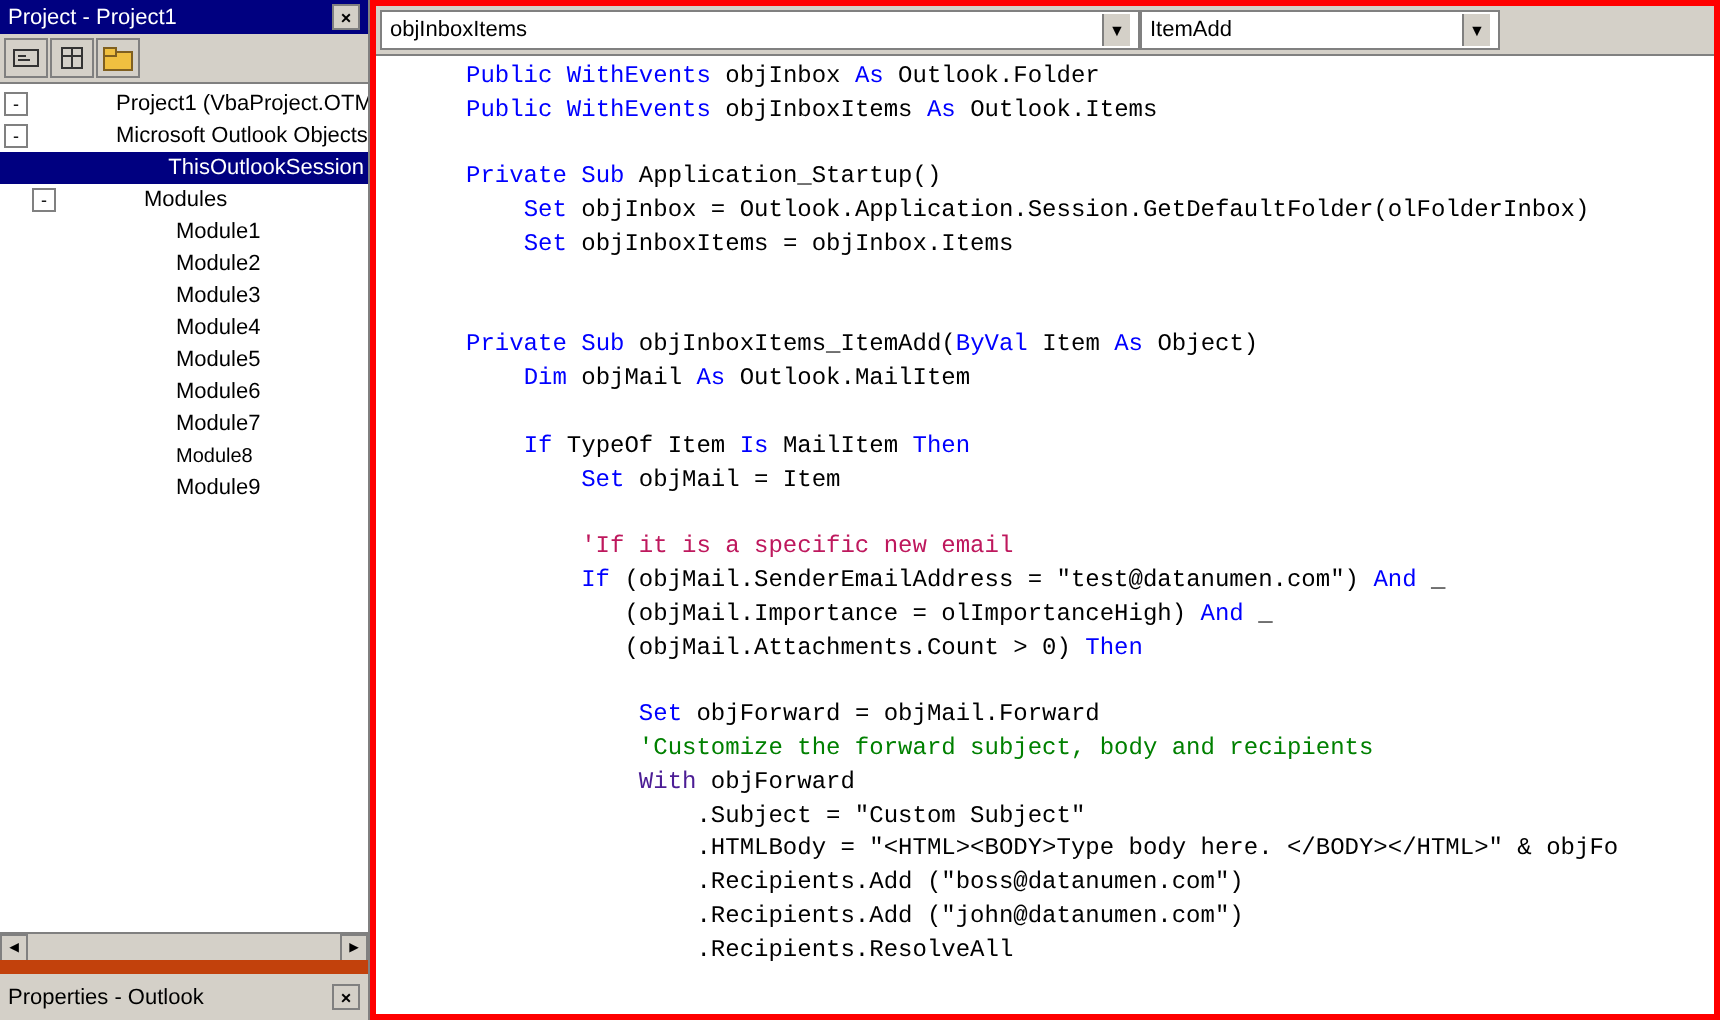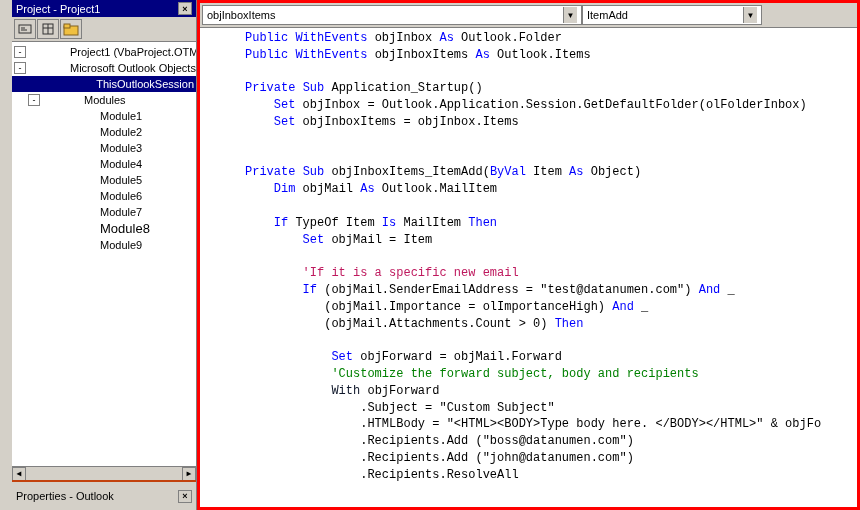--- a/index.html
+++ b/index.html
@@ -28,21 +28,20 @@
     }
 
     
     .left-panel {
       width: 185px;
       min-width: 185px;
       display: flex;
       flex-direction: column;
       background: #d4d0c8;
       border-right: 1px solid #808080;
-      margin-left: 12px;
     }
 
     .panel-title-bar {
       background: #000080;
       color: white;
       font-family: 'Tahoma', sans-serif;
       font-size: 11px;
       padding: 2px 4px;
       display: flex;
       align-items: center;
@@ -159,21 +158,21 @@
     .scroll-track {
       flex: 1;
       height: 10px;
       background: #d4d0c8;
     }
 
     
     .properties-panel {
       height: 30px;
       background: #d4d0c8;
-      border-top: 2px solid #c2410c;
+      border-top: 7px solid #c2410c;
       display: flex;
       align-items: center;
       justify-content: space-between;
       padding: 0 4px;
       font-family: 'Tahoma', sans-serif;
       font-size: 11px;
     }
 
     
     .right-panel {
@@ -421,21 +420,21 @@
           <span style="display:inline-block;width:28px"></span>
           <span style="display:inline-block;width:14px;margin-right:2px;"></span>
           <span class="tree-icon">
         <svg width="14" height="14">
           <rect x="1" y="3" width="12" height="8" fill="#c0c0ff" stroke="#0000aa" stroke-width="1"></rect>
           <rect x="3" y="1" width="4" height="3" fill="#c0c0ff" stroke="#0000aa" stroke-width="1"></rect>
           <line x1="3" y1="5" x2="11" y2="5" stroke="#0000aa" stroke-width="0.5"></line>
           <line x1="3" y1="7" x2="9" y2="7" stroke="#0000aa" stroke-width="0.5"></line>
         </svg>
       </span>
-          <span style="font-family:'Tahoma',sans-serif;font-size:13px;">Module8</span>
+          <span style="font-family:'Tahoma',sans-serif;font-size:10px;">Module8</span>
         </div>
         <div class="tree-item">
           <span style="display:inline-block;width:28px"></span>
           <span style="display:inline-block;width:14px;margin-right:2px;"></span>
           <span class="tree-icon">
         <svg width="14" height="14">
           <rect x="1" y="3" width="12" height="8" fill="#c0c0ff" stroke="#0000aa" stroke-width="1"></rect>
           <rect x="3" y="1" width="4" height="3" fill="#c0c0ff" stroke="#0000aa" stroke-width="1"></rect>
           <line x1="3" y1="5" x2="11" y2="5" stroke="#0000aa" stroke-width="0.5"></line>
           <line x1="3" y1="7" x2="9" y2="7" stroke="#0000aa" stroke-width="0.5"></line>
@@ -486,21 +485,21 @@
         <div class="code-line">    <span style="color:#0000ff">If</span> TypeOf Item <span style="color:#0000ff">Is</span> MailItem <span style="color:#0000ff">Then</span></div>
         <div class="code-line">        <span style="color:#0000ff">Set</span> objMail = Item</div>
         <div class="code-line">&nbsp;</div>
         <div class="code-line"><span style="color:#be185d">        'If it is a specific new email</span></div>
         <div class="code-line">        <span style="color:#0000ff">If</span> (objMail.SenderEmailAddress = "test@datanumen.com") <span style="color:#0000ff">And</span> _</div>
         <div class="code-line">           (objMail.Importance = olImportanceHigh) <span style="color:#0000ff">And</span> _</div>
         <div class="code-line">           (objMail.Attachments.Count &gt; 0) <span style="color:#0000ff">Then</span></div>
         <div class="code-line">&nbsp;</div>
         <div class="code-line">            <span style="color:#0000ff">Set</span> objForward = objMail.Forward</div>
         <div class="code-line"><span style="color:#008000">            'Customize the forward subject, body and recipients</span></div>
-        <div class="code-line">            <span style="color:#0f172a">With</span> objForward</div>
+        <div class="code-line">            <span style="color:#4c1d95">With</span> objForward</div>
         <div class="code-line">                .Subject = "Custom Subject"</div>
         <div class="code-line">                .HTMLBody = "&lt;HTML&gt;&lt;BODY&gt;Type body here. &lt;/BODY&gt;&lt;/HTML&gt;" &amp; objFo</div>
         <div class="code-line">                .Recipients.Add ("boss@datanumen.com")</div>
         <div class="code-line">                .Recipients.Add ("john@datanumen.com")</div>
         <div class="code-line">                .Recipients.ResolveAll</div>
       </div>
 
   </div>
 
 </div>

